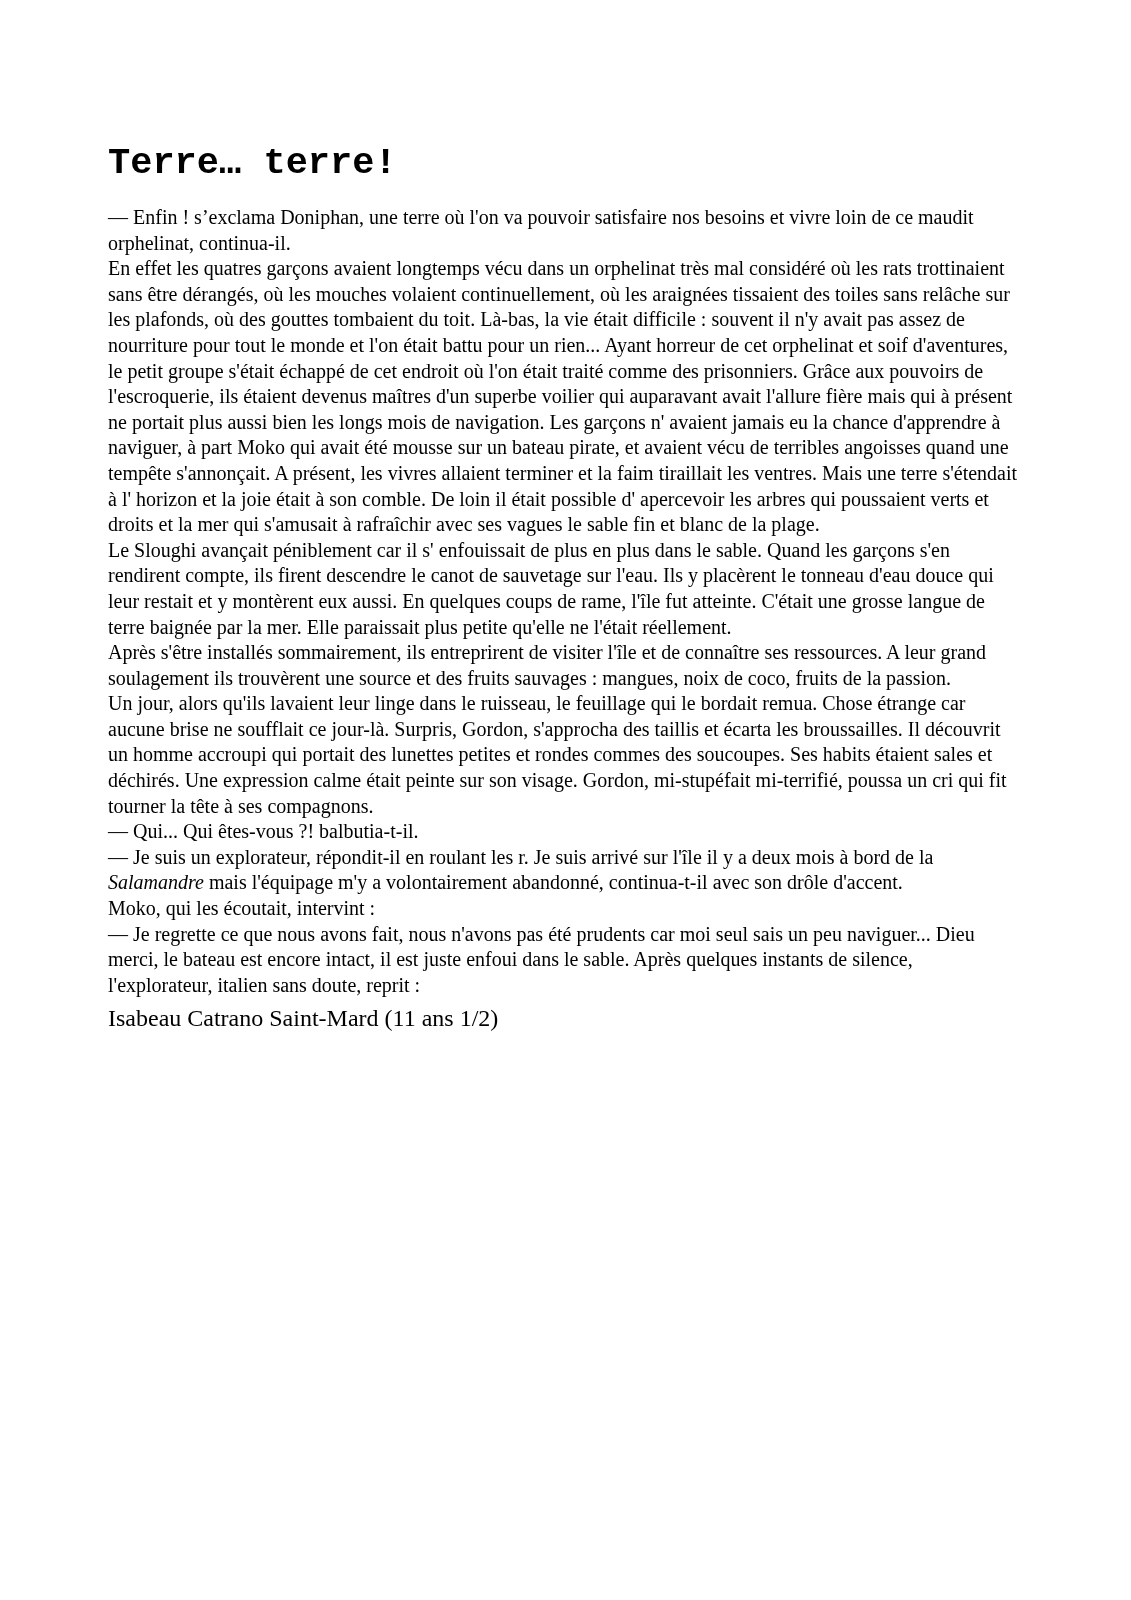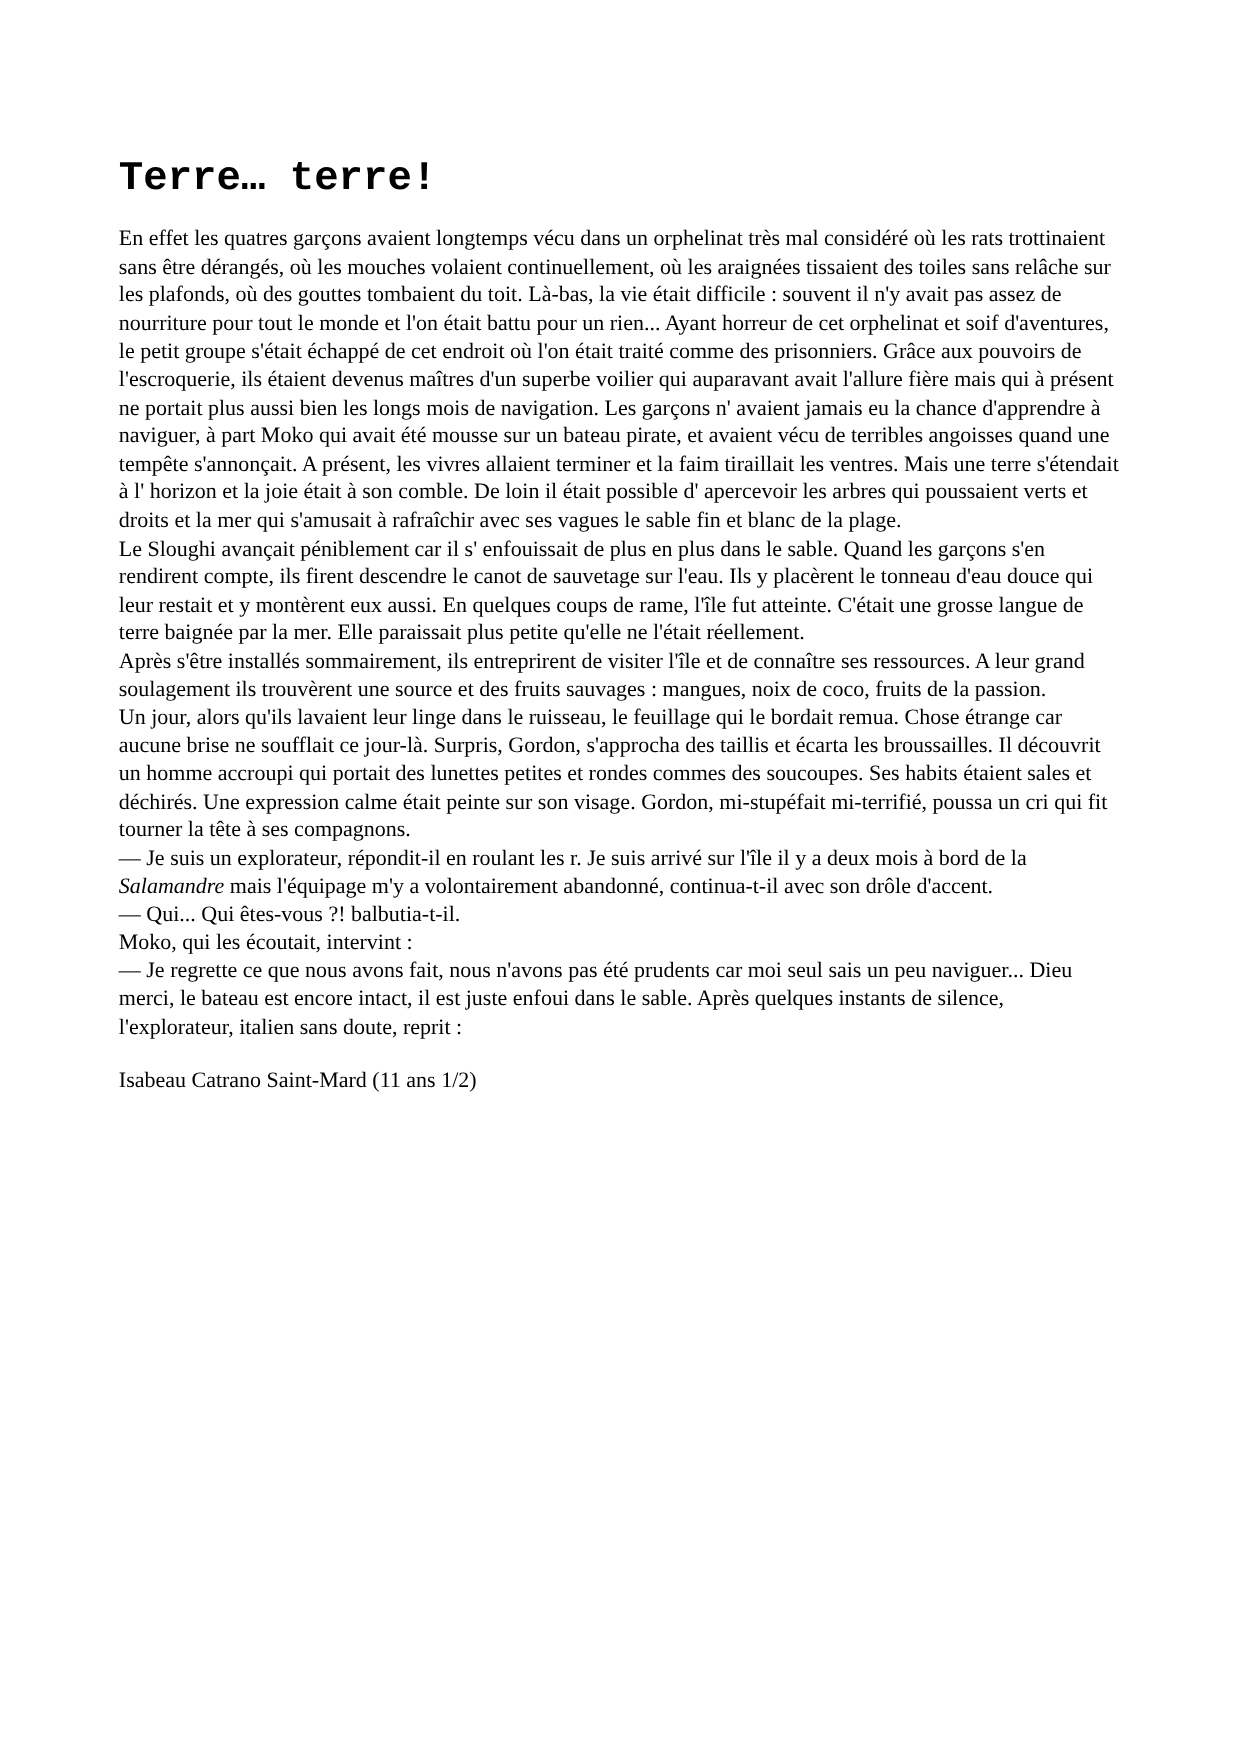--- a/index.html
+++ b/index.html
@@ -29,40 +29,41 @@
     margin: 34px 0 0 0;
     font-family: Liberation Mono, monospace;
   }
   .body {
     margin-top: 20px;
     font-size: 20px;
     line-height: 25.6px;
   }
   .para { margin: 0; }
   .signature {
-    margin-top: 23px;
-    font-size: 20px;
+    margin-top: 8px;
+    font-size: 24px;
     line-height: 25.6px;
   }
   .signature p { margin: 0; }
   em { font-style: italic; }
 </style>
 </head>
 <body>
 
 <div class="page">
   <h1 class="title">Terre… terre!</h1>
 
   <div class="body">
+    <p class="para">— Enfin ! s’exclama  Doniphan, une terre où l'on va pouvoir satisfaire nos besoins et vivre loin de ce maudit orphelinat, continua-il.</p>
     <p class="para">En effet les quatres garçons avaient longtemps vécu dans un orphelinat très mal considéré où les rats trottinaient sans être dérangés, où les mouches volaient continuellement, où les araignées tissaient des toiles sans relâche sur les plafonds, où des gouttes tombaient du toit. Là-bas, la vie était difficile : souvent il n'y avait pas assez de nourriture pour tout le monde et l'on était battu pour un rien... Ayant horreur de cet orphelinat et soif d'aventures, le petit groupe s'était échappé de cet endroit où l'on était traité comme des prisonniers. Grâce aux pouvoirs de l'escroquerie, ils étaient devenus maîtres d'un superbe voilier qui auparavant avait l'allure fière mais qui à présent ne portait plus aussi bien les longs mois de navigation. Les garçons n' avaient jamais eu la chance d'apprendre à naviguer, à part Moko qui avait été mousse sur un bateau pirate, et avaient vécu de terribles angoisses quand une tempête s'annonçait. A présent, les vivres allaient terminer et la faim tiraillait les ventres. Mais une terre s'étendait à l' horizon et la joie était à son comble. De loin il était possible d' apercevoir les arbres qui poussaient verts et droits et la mer qui s'amusait à rafraîchir avec ses vagues le sable fin et blanc de la plage.</p>
     <p class="para">Le Sloughi avançait péniblement car il s' enfouissait de plus en plus dans le sable. Quand les garçons s'en rendirent compte, ils firent descendre le canot de sauvetage sur l'eau. Ils y placèrent le tonneau d'eau douce qui leur restait et y montèrent eux aussi. En quelques coups de rame, l'île fut atteinte. C'était une grosse langue de terre baignée par la mer. Elle paraissait plus petite qu'elle ne l'était réellement.</p>
     <p class="para">Après s'être installés sommairement, ils entreprirent de visiter l'île et de connaître ses ressources. A leur grand soulagement ils trouvèrent une source et des fruits sauvages : mangues, noix de coco, fruits de la passion.</p>
     <p class="para">Un jour, alors qu'ils lavaient leur linge dans le ruisseau, le feuillage qui le bordait remua. Chose étrange car aucune brise ne soufflait ce jour-là. Surpris, Gordon, s'approcha des taillis et écarta les broussailles. Il découvrit un homme accroupi qui portait des lunettes petites et rondes commes des soucoupes. Ses habits étaient sales et déchirés. Une expression calme était peinte sur son visage. Gordon, mi-stupéfait mi-terrifié, poussa un cri qui fit tourner la tête à ses compagnons.</p>
+    <p class="para">— Qui... Qui êtes-vous ?! balbutia-t-il.</p>
     <p class="para"><span>— Je suis un explorateur, répondit-il en roulant les r. Je suis arrivé sur l'île il y a deux mois à bord de la </span><em>Salamandre</em><span> mais l'équipage m'y a volontairement abandonné, continua-t-il avec son drôle d'accent.</span></p>
-    <p class="para">— Qui... Qui êtes-vous ?! balbutia-t-il.</p>
     <p class="para">Moko, qui les écoutait, intervint :</p>
     <p class="para">— Je regrette ce que nous avons fait, nous n'avons pas été prudents car moi seul sais un peu naviguer... Dieu merci, le bateau est encore intact, il est juste enfoui dans le sable. Après quelques instants de silence, l'explorateur, italien sans doute, reprit :</p>
   </div>
 
   <div class="signature">
     <p>Isabeau Catrano Saint-Mard (11 ans 1/2)</p>
   </div>
 </div>
 
 </body></html>

